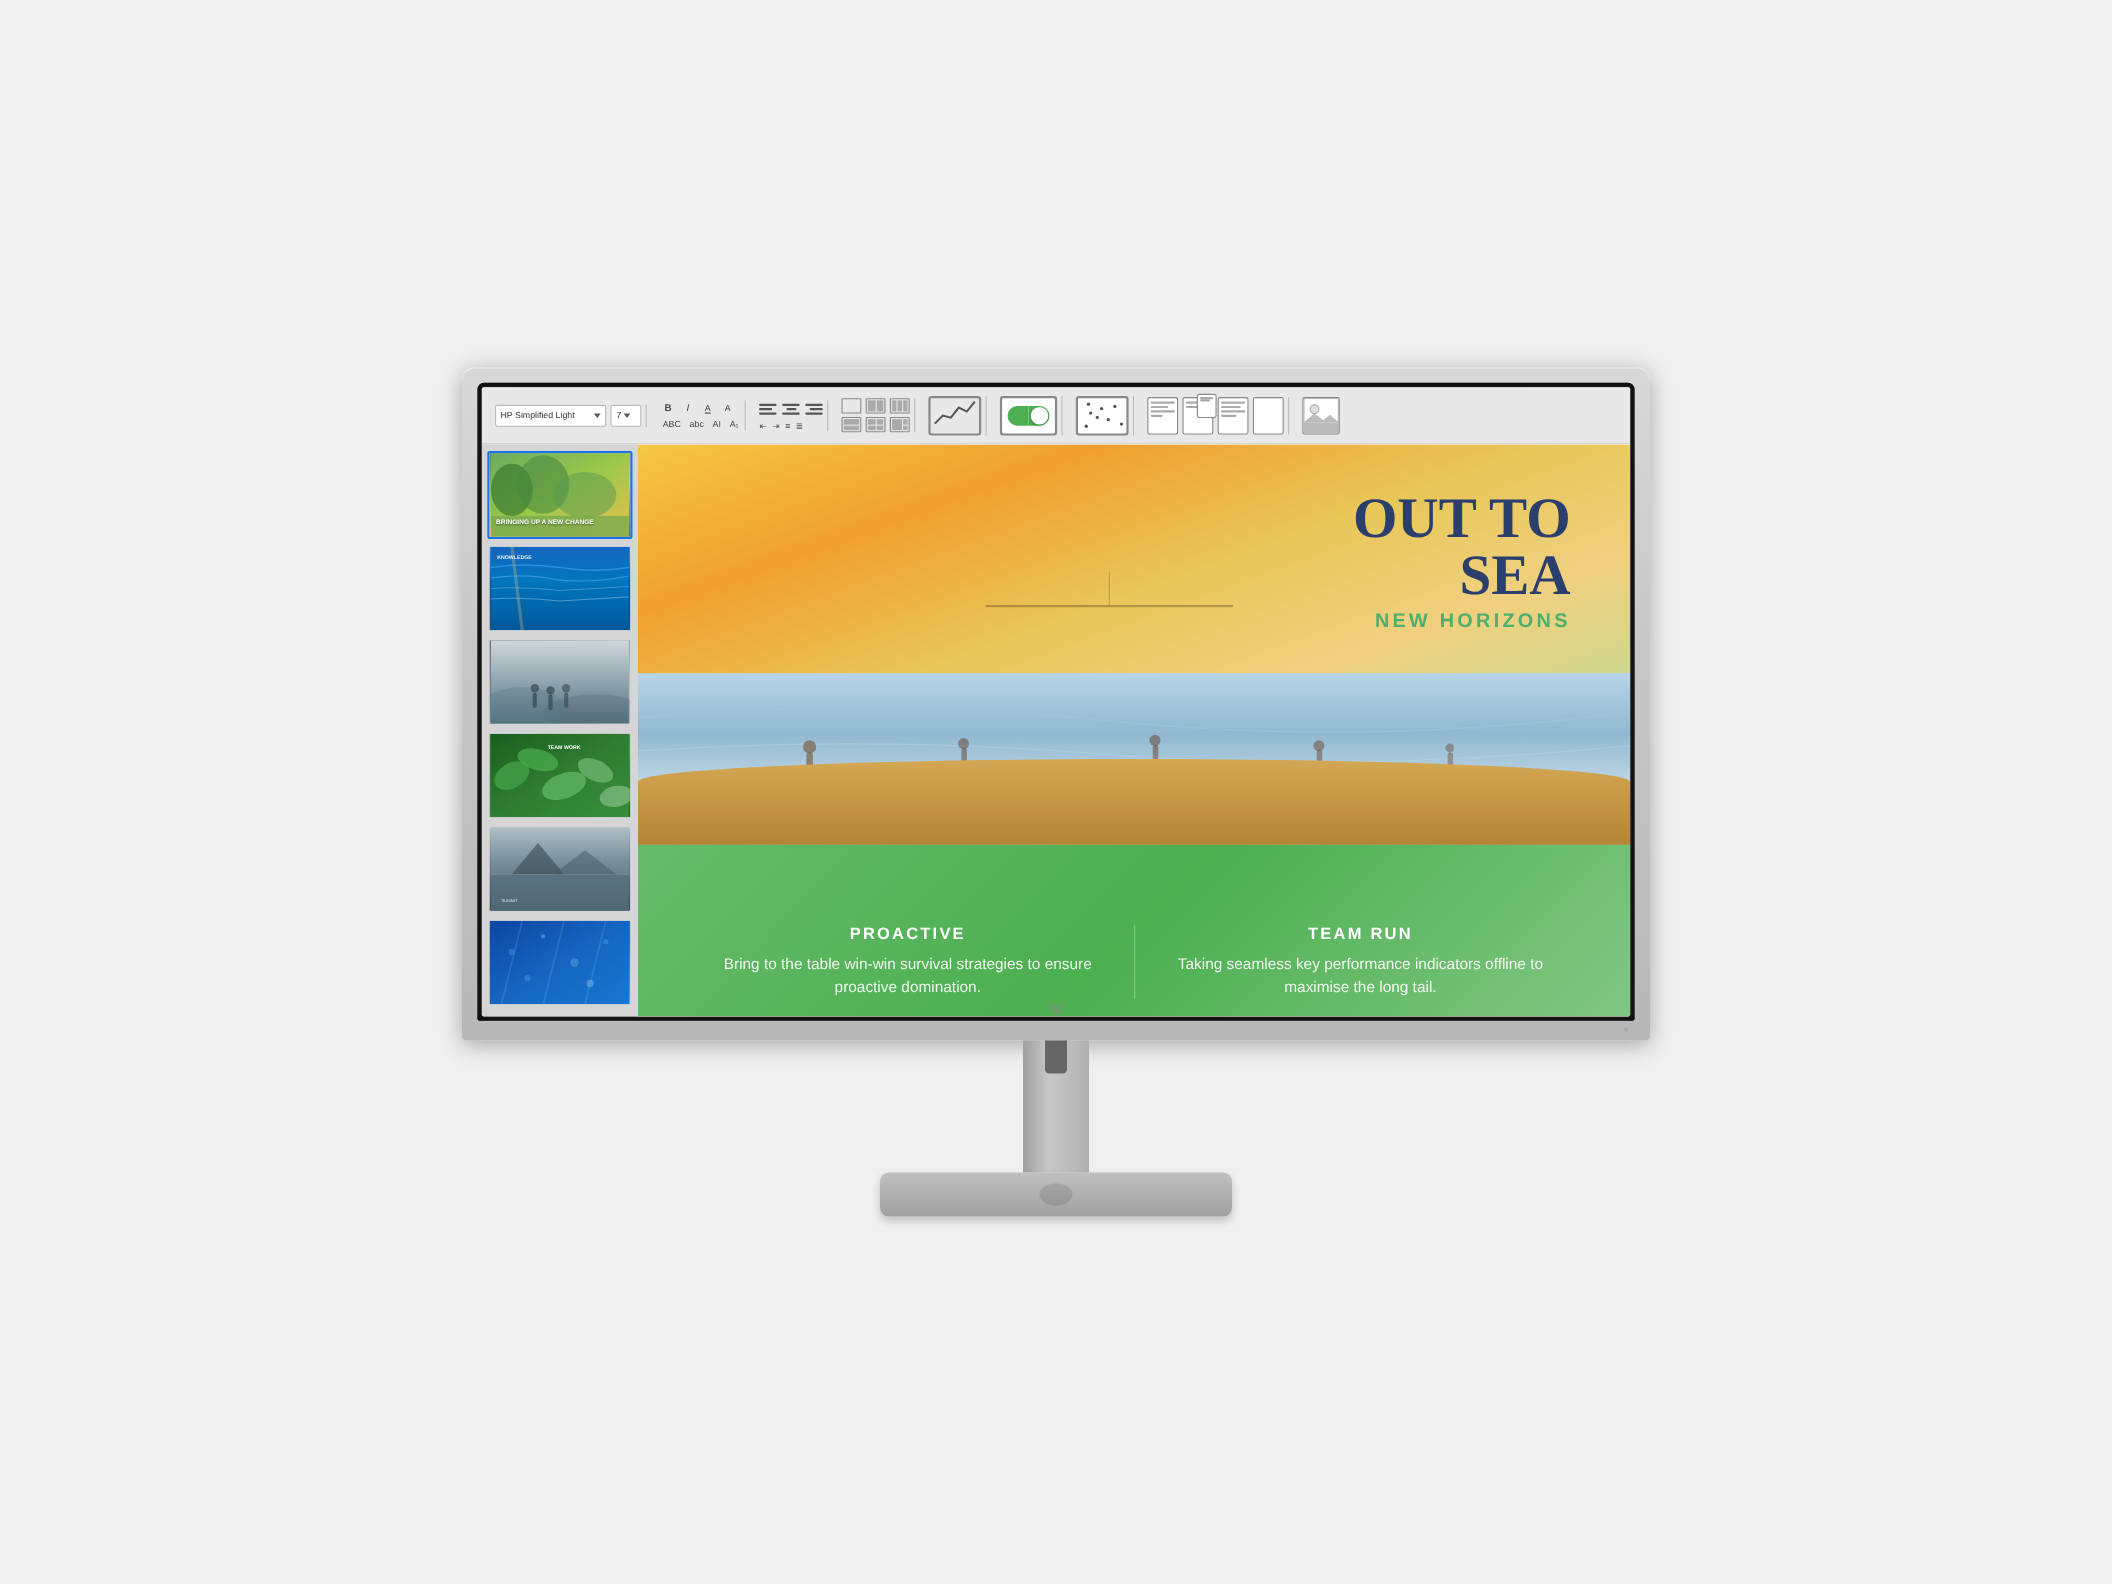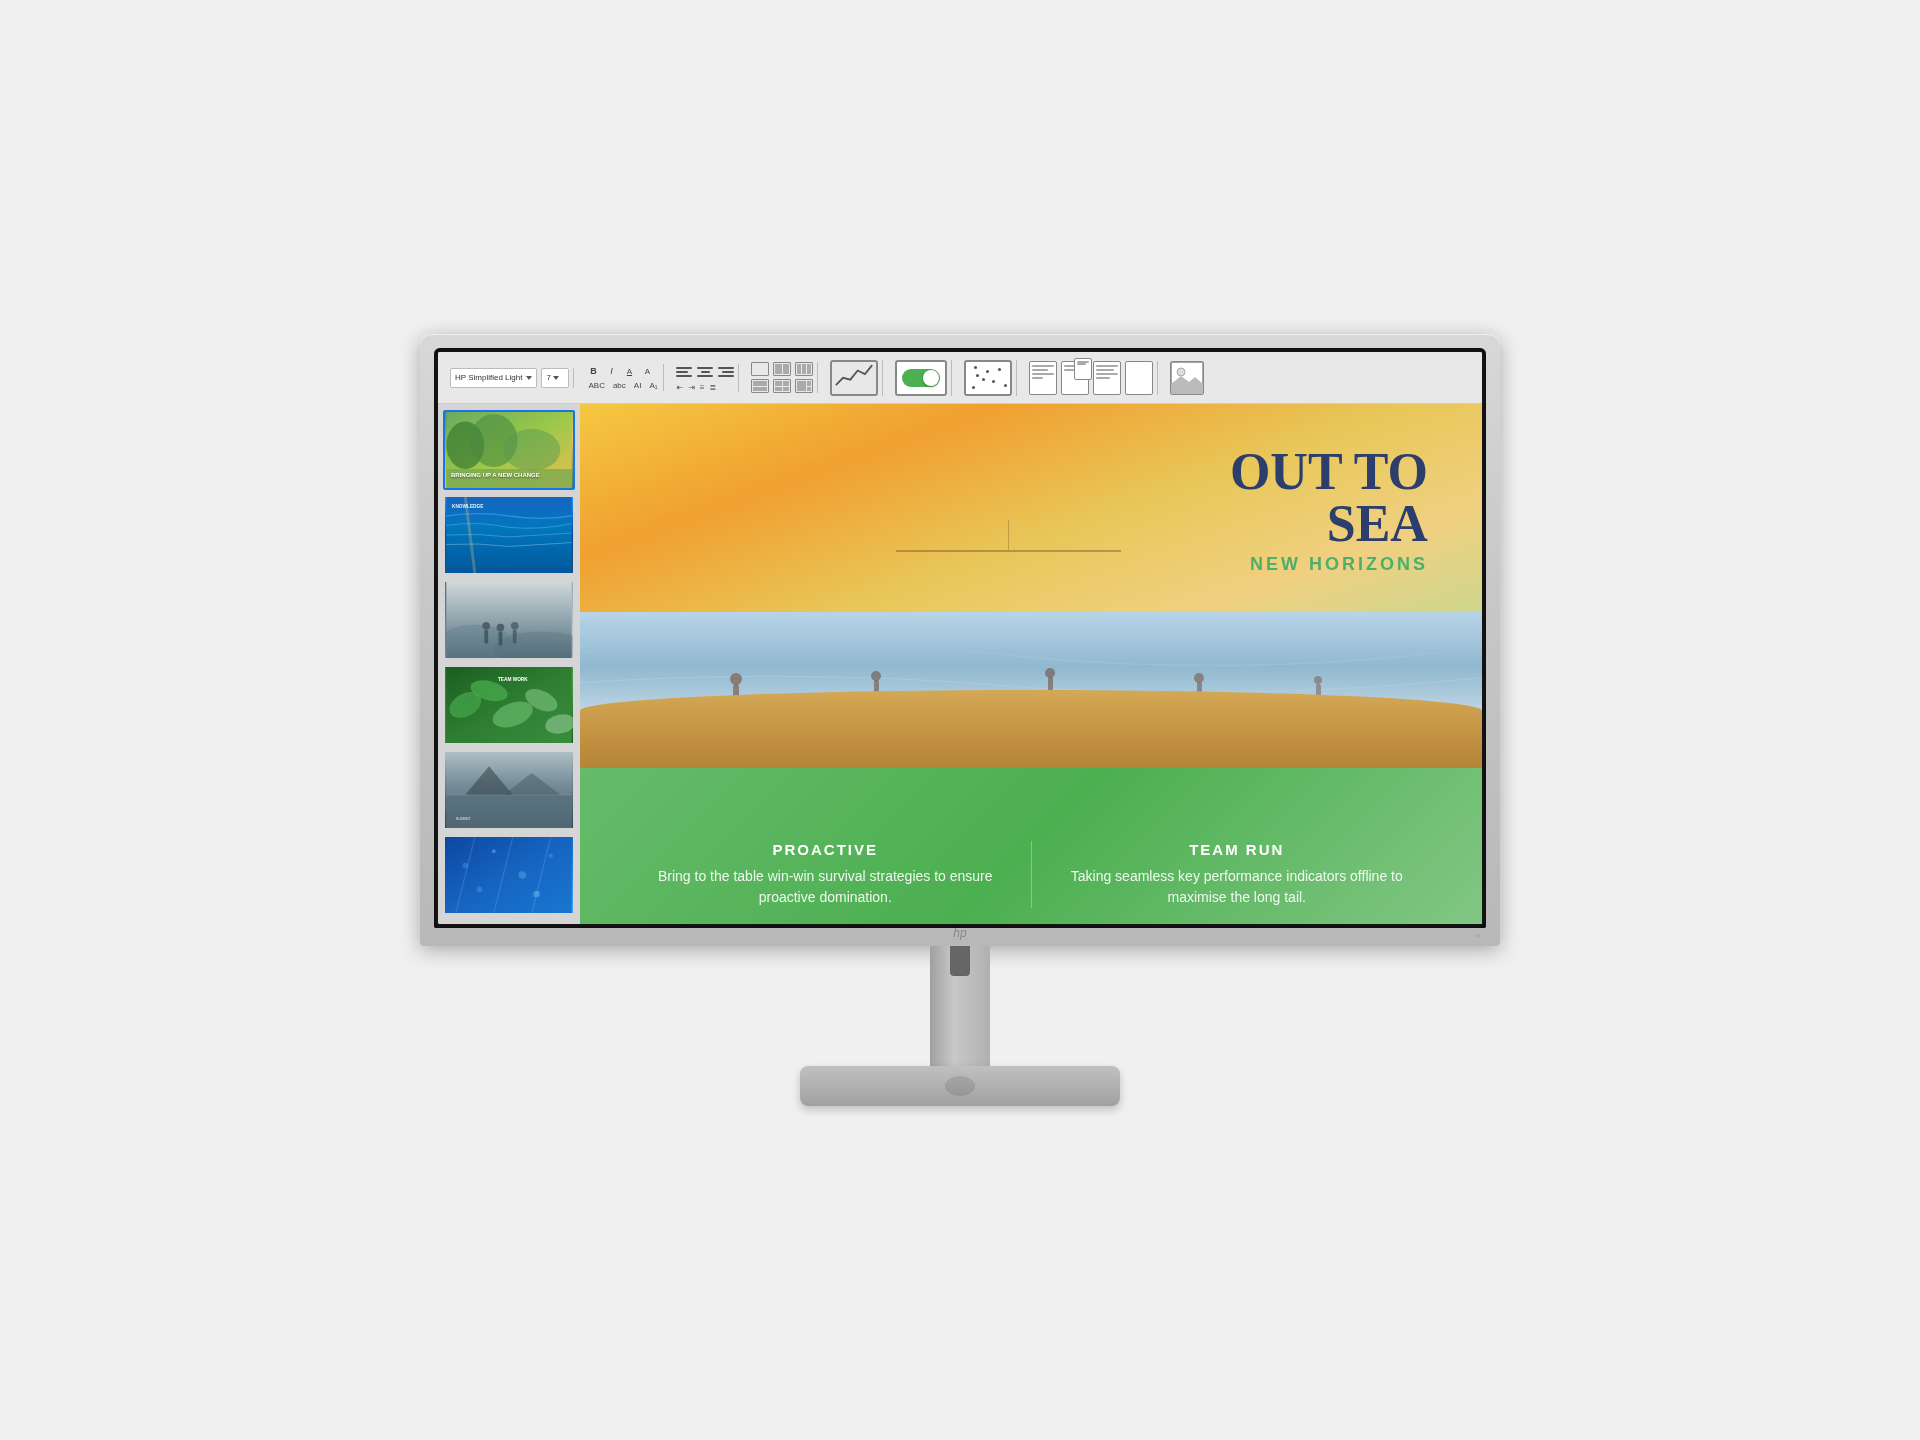--- a/index.html
+++ b/index.html
@@ -68,21 +68,21 @@
     .font-select {
       background: white;
       border: 1px solid #bbb;
       border-radius: 2px;
       padding: 2px 4px;
       font-size: 9px;
       color: #333;
       height: 20px;
       display: flex;
       align-items: center;
-      gap: 4px;
+      gap: 18px;
     }
     .font-select-arrow {
       width: 0; height: 0;
       border-left: 3px solid transparent;
       border-right: 3px solid transparent;
       border-top: 4px solid #555;
     }
 
     .font-size-select {
       background: white;
@@ -507,21 +507,21 @@
       left: 50%;
       transform: translate(-50%, -50%);
       width: 30px;
       height: 20px;
       border-radius: 50%;
       background: rgba(0,0,0,0.1);
     }
 
     .hp-logo {
       position: absolute;
-      bottom: 6px;
+      bottom: 23px;
       left: 50%;
       transform: translateX(-50%);
       color: #888;
       font-size: 12px;
       font-style: italic;
       font-weight: normal;
     }
 
     .monitor-dot {
       position: absolute;

